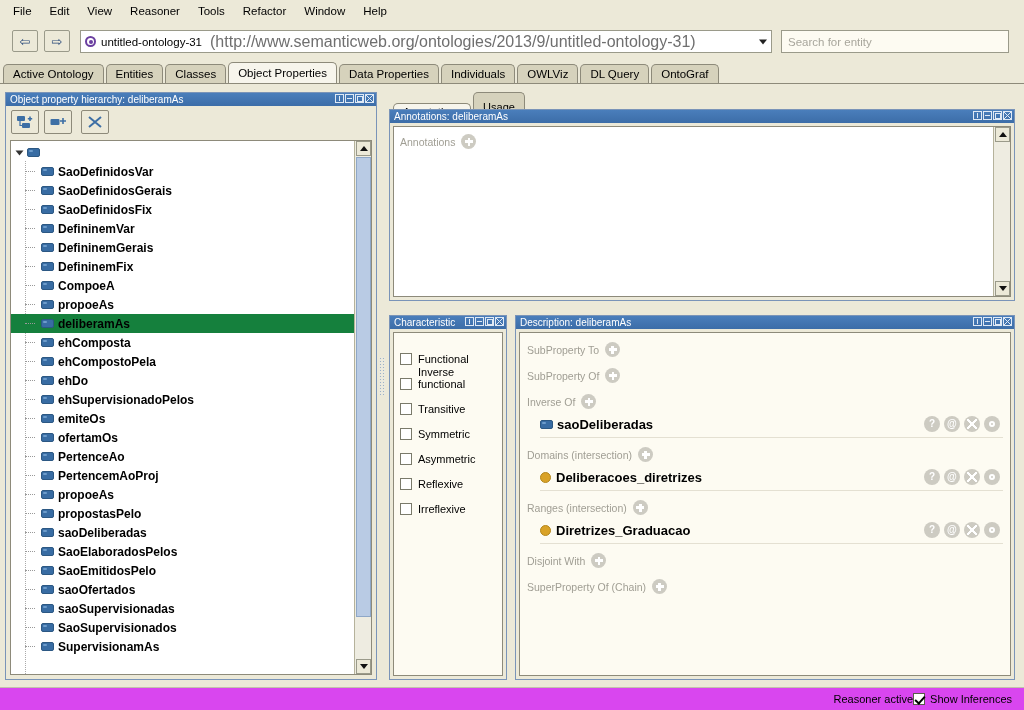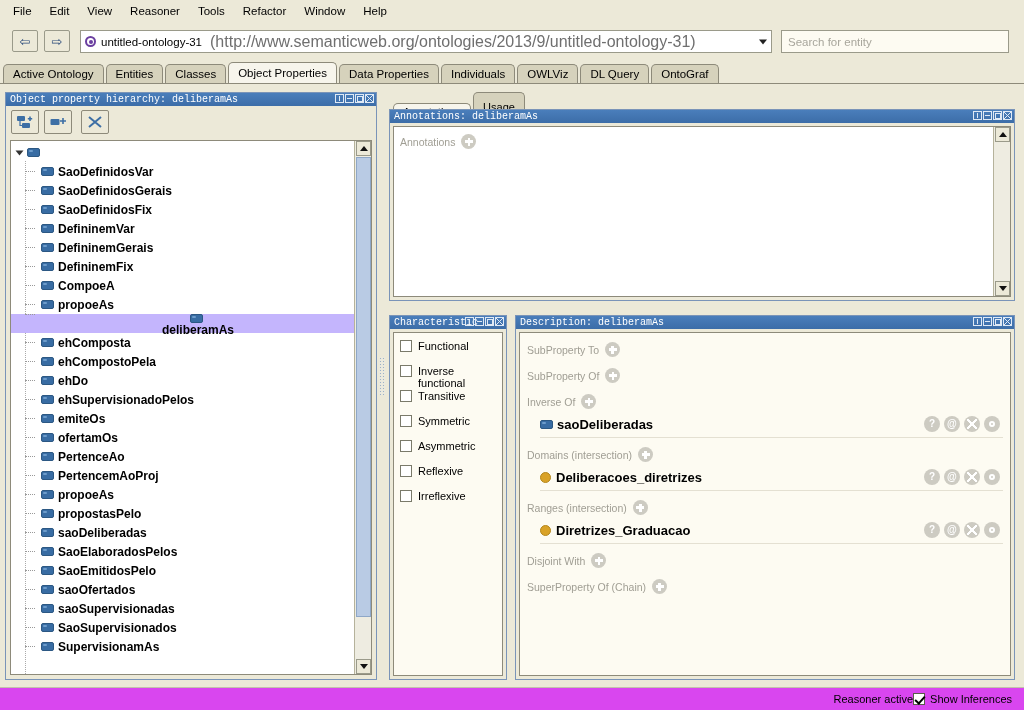--- a/index.html
+++ b/index.html
@@ -138,21 +138,21 @@
     height: 13px;
     background: linear-gradient(to bottom, #4a7ebb 0%, #3c6da8 100%);
     color: #fff;
     font-size: 10px;
     display: flex; align-items: center;
     padding-left: 4px;
     position: relative;
     white-space: nowrap;
     overflow: hidden;
   }
-  .panel-title .ttl { letter-spacing: 0px; font-family: Liberation Mono, monospace; }
+  .panel-title .ttl { letter-spacing: 0px; }
   .wctrls {
     position: absolute; right: 2px; top: 1px;
     display: flex; gap: 1px;
   }
   .wctrl {
     width: 9px; height: 9px;
     border: 1px solid #dfe9f5;
     box-sizing: border-box;
     display: flex; align-items: center; justify-content: center;
     cursor: pointer;
@@ -209,22 +209,21 @@
     font-size: 12px;
     font-weight: bold;
     color: #000;
     white-space: nowrap;
     cursor: pointer;
     position: relative;
   }
   .tree-row.root { font-weight: normal; font-size: 12.5px; padding-left: 6px; }
   .tree-row.child { padding-left: 30px; }
   .tree-row.selected {
-    background: #c4b5fd;
-    flex-direction: column;
+    background: #15803d;
   }
   .tree-row.selected .tr-label { outline: none; }
   .twisty {
     width: 0; height: 0;
     border-left: 5px solid #333;
     border-top: 4px solid transparent;
     border-bottom: 4px solid transparent;
     transform: rotate(90deg);
     margin-right: 5px;
     flex: none;
@@ -367,21 +366,21 @@
   #char-panel { left: 389px; top: 230px; width: 118px; height: 365px; }
   .char-body {
     position: absolute; left: 3px; top: 16px;
     width: 110px; height: 344px;
     background: #fdfbf2;
     border: 1px solid #8d8a7a;
     box-sizing: border-box;
     padding-top: 7px;
   }
   .char-row {
-    display: flex; align-items: flex-start;
+    display: flex; align-items: flex-end;
     height: 25px;
     padding-left: 6px;
     font-size: 11px;
     cursor: pointer;
   }
   .cbx {
     width: 12px; height: 12px;
     background: #fff;
     border: 1px solid #7a7a6a;
     box-sizing: border-box;

